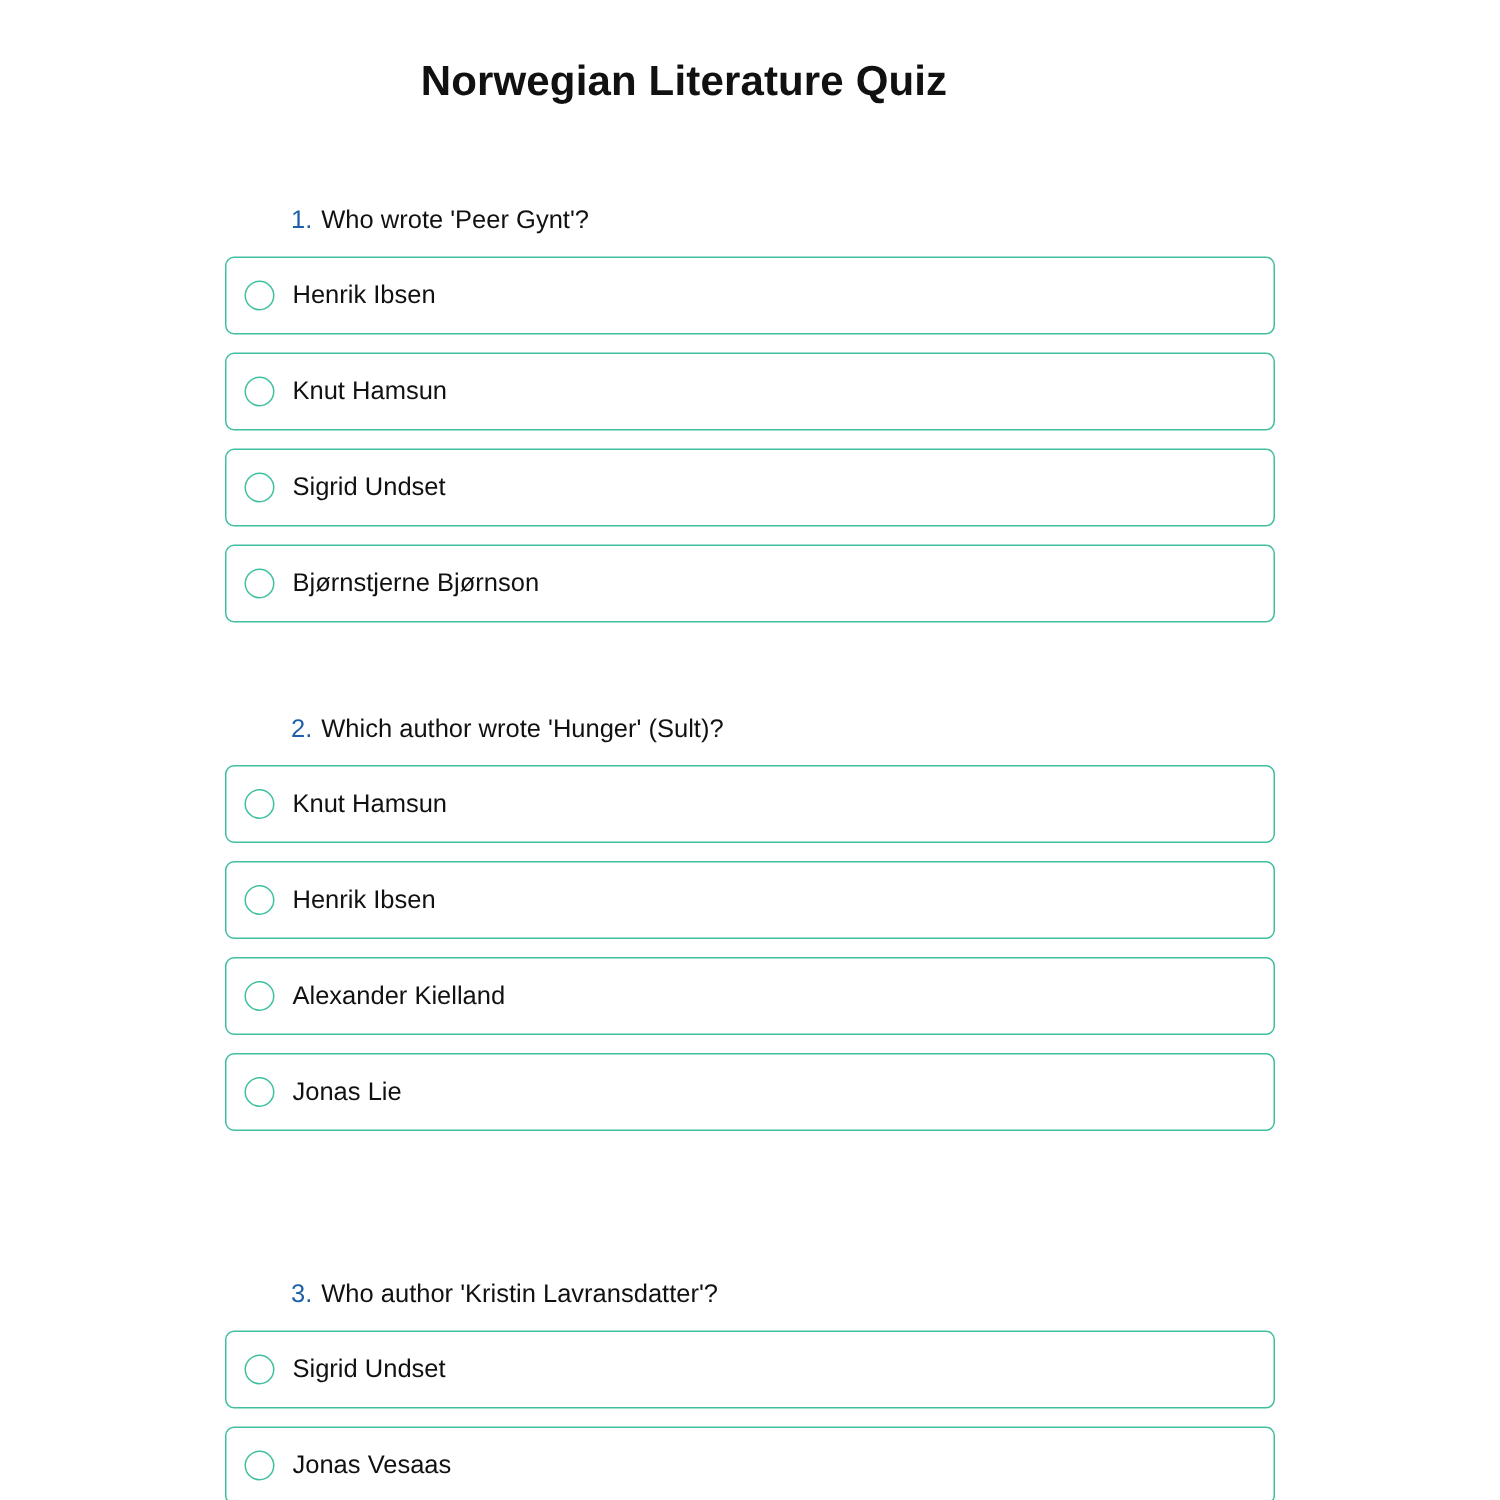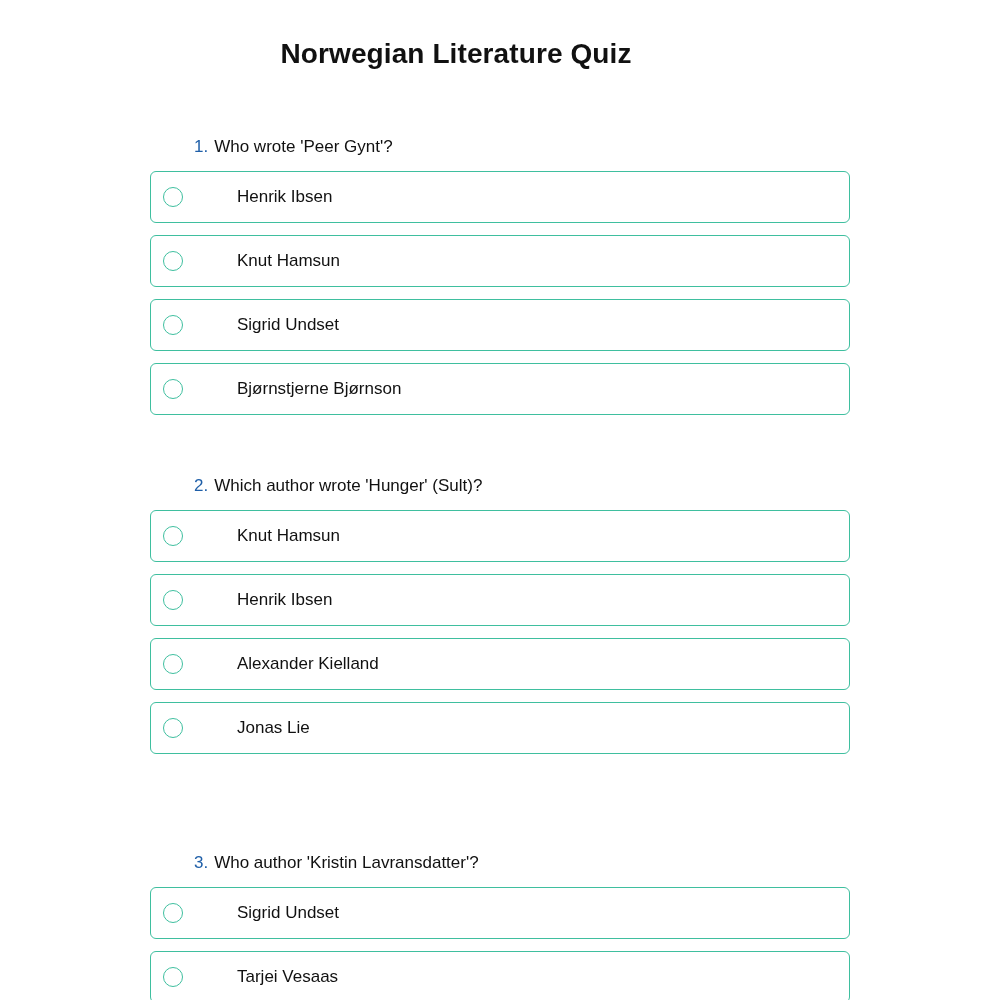--- a/index.html
+++ b/index.html
@@ -14,21 +14,21 @@
   .q-heading {
     font-size: 17px; color: #111; height: 24px; line-height: 24px;
     margin-bottom: 12px; white-space: nowrap; margin-left: 44px;
   }
   .q-num { color: #1f5fa8; margin-right: 6px; }
   .option {
     display: flex; align-items: center;
     width: 700px; height: 52px;
     border: 1.5px solid #3fbf9f; border-radius: 6px;
     background: #ffffff;
-    margin-bottom: 12px; padding-left: 12px; cursor: pointer; gap: 42px;
+    margin-bottom: 12px; padding-left: 12px; cursor: pointer;
   }
   .radio {
     width: 20px; height: 20px; border-radius: 50%;
     border: 1.5px solid #3fbf9f; background: #fff;
     margin-right: 12px; flex-shrink: 0;
   }
   .opt-label { font-size: 17px; color: #111; }
 </style>
 </head>
 <body>
@@ -82,15 +82,15 @@
 <div class="question" style="top:851px;">
   <div class="q-heading">
     <span class="q-num">3.</span><span>Who author 'Kristin Lavransdatter'?</span>
   </div>
   <div class="option">
       <span class="radio"></span>
       <span class="opt-label">Sigrid Undset</span>
     </div>
   <div class="option">
       <span class="radio"></span>
-      <span class="opt-label">Tarjei Vesaas</span>
+      <span class="opt-label">Jonas Vesaas</span>
     </div>
 </div>
 
 </body></html>

